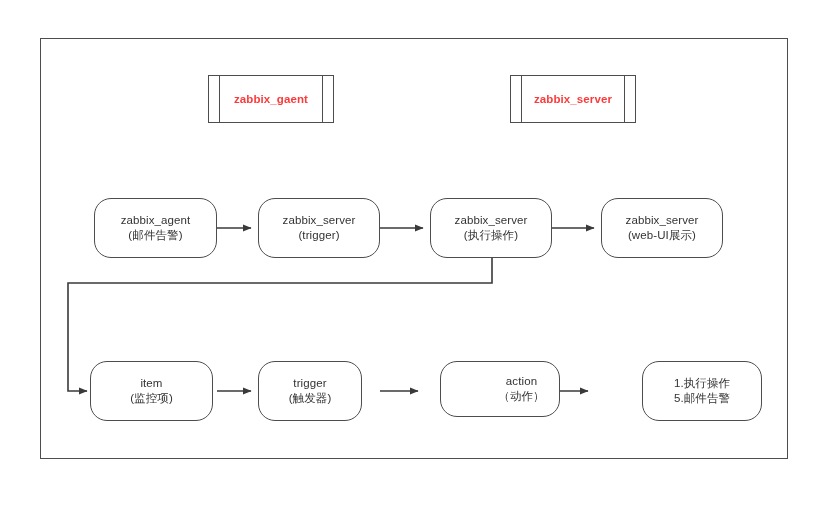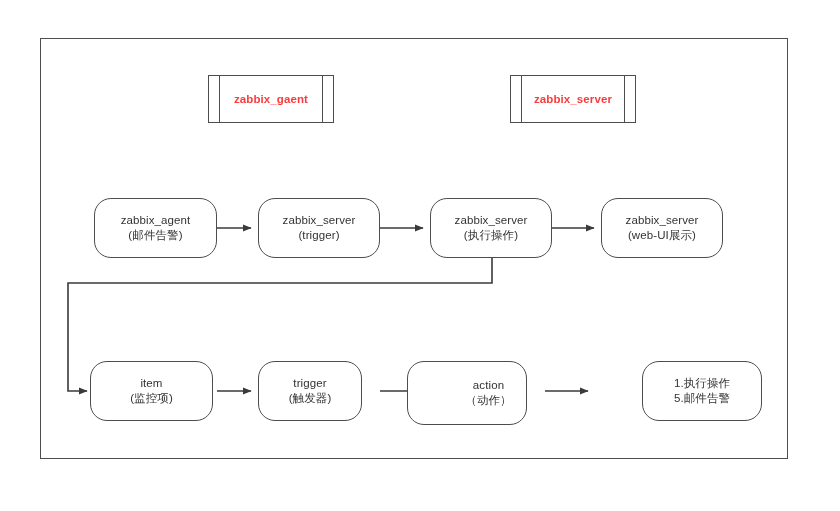--- a/index.html
+++ b/index.html
@@ -146,21 +146,21 @@
   </div>
 
   <div class="node box" style="left:90px; top:361px; width:123px; height:60px;">
     <span class="label"><span>item</span><br><span>(监控项)</span></span>
   </div>
 
   <div class="node box" style="left:258px; top:361px; width:104px; height:60px;">
     <span class="label"><span>trigger</span><br><span>(触发器)</span></span>
   </div>
 
-  <div class="node box" style="left:407px; top:361px; width:120px; height:64px;padding-left:43px;">
+  <div class="node box" style="left:440px; top:361px; width:120px; height:56px;padding-left:43px;">
     <span class="label"><span>action</span><br><span>（动作）</span></span>
   </div>
 
   <div class="node box" style="left:595px; top:361px; width:120px; height:60px;margin-left:47px;">
     <span class="label"><span>1.执行操作</span><br><span>5.邮件告警</span></span>
   </div>
 
 </div>
 
 </body></html>

